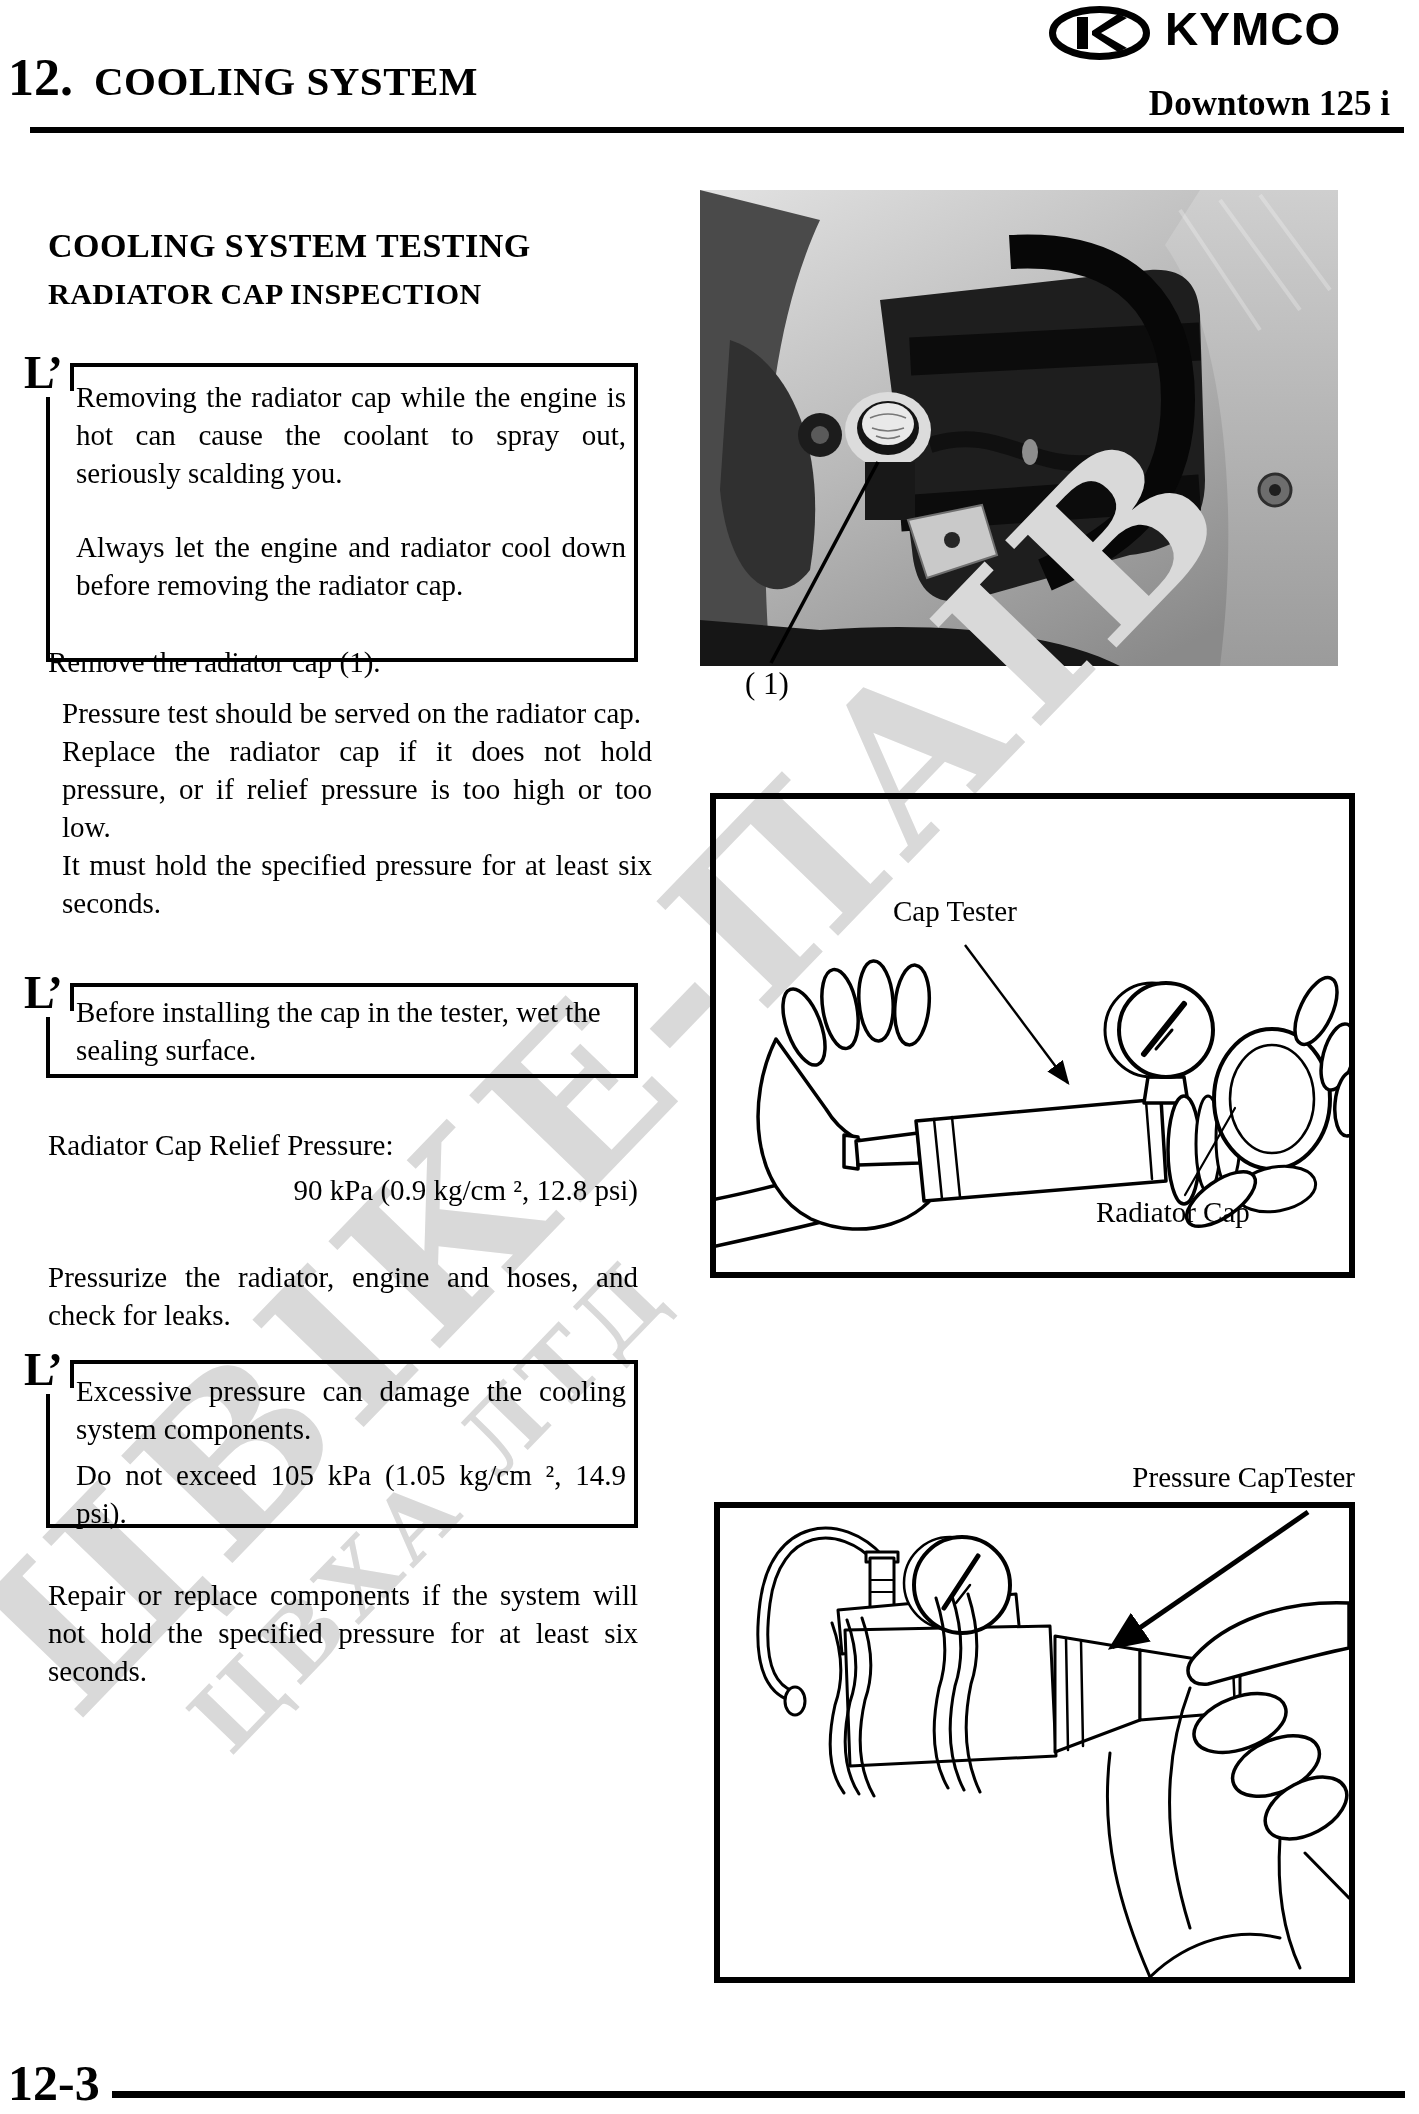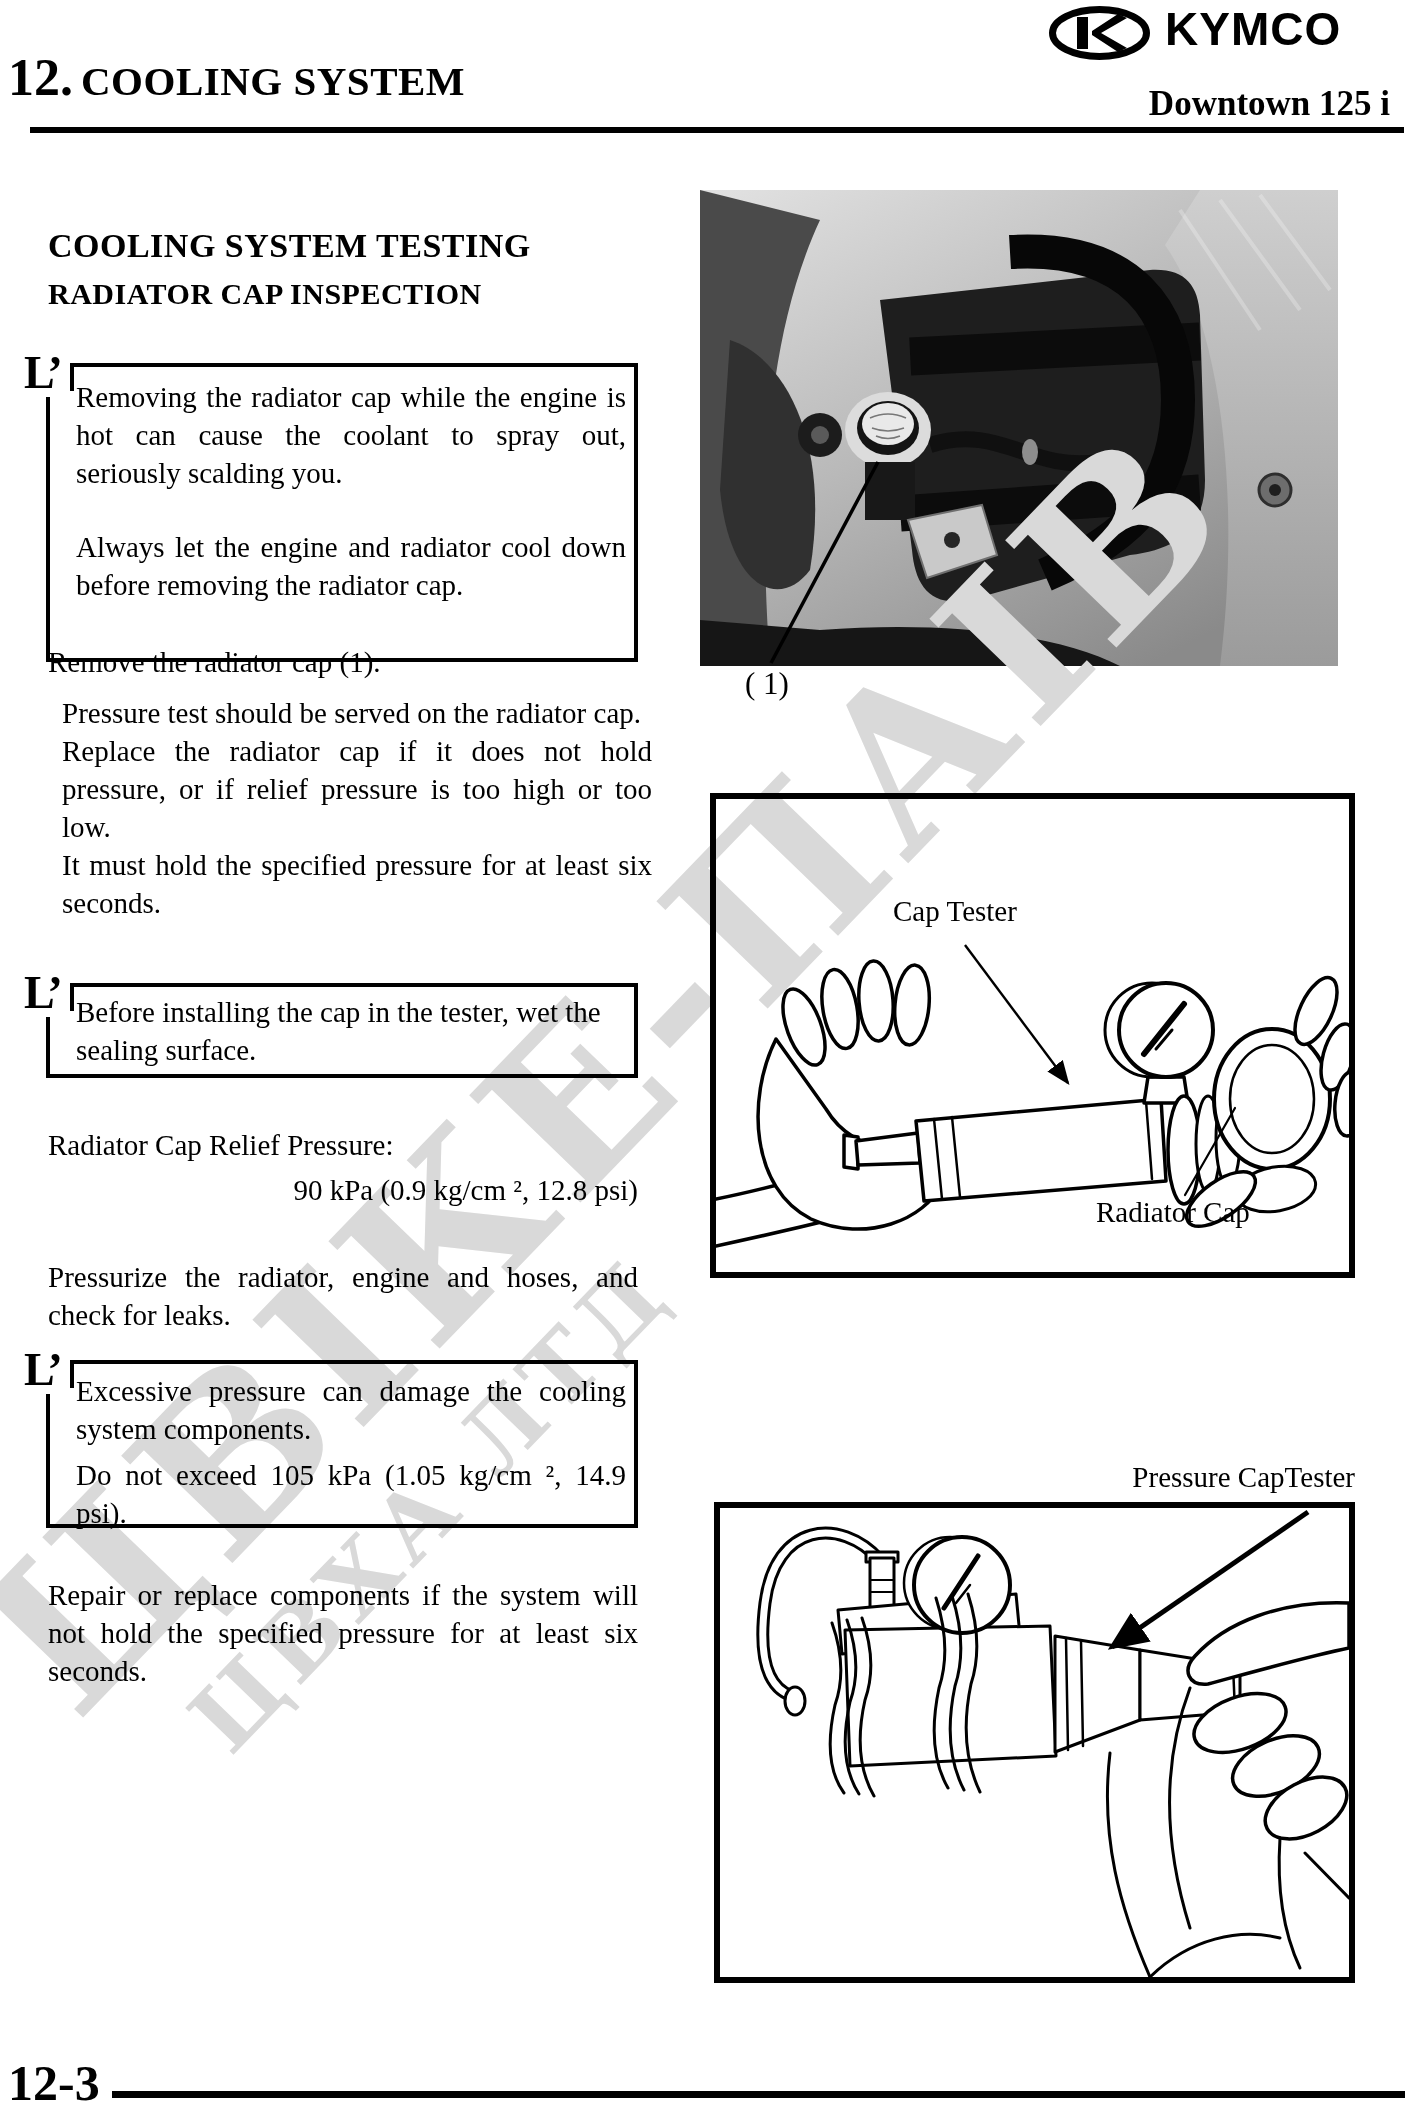--- a/index.html
+++ b/index.html
@@ -1,19 +1,19 @@
 <!DOCTYPE html>
 <html><head>
 <meta charset="utf-8">
 <style>
   html,body{margin:0;padding:0;background:#888;}
   .page{position:relative;width:1419px;height:2114px;background:#fff;overflow:hidden;
         font-family:"Liberation Serif","DejaVu Serif",serif;color:#000;}
   
-  .chapter{position:absolute;left:8px;top:52px;display:flex;align-items:baseline;gap:8px;z-index:3;}
+  .chapter{position:absolute;left:8px;top:52px;display:flex;align-items:baseline;gap:21px;z-index:3;}
   .chapter-num{font-size:52px;font-weight:bold;line-height:1;}
   .chapter-title{font-size:41px;font-weight:bold;line-height:1;letter-spacing:0.5px;}
   .logo{position:absolute;left:1048px;top:6px;display:flex;align-items:flex-start;z-index:3;}
   .logo-text{font-family:"Liberation Sans","DejaVu Sans",sans-serif;font-size:46px;font-weight:bold;
              letter-spacing:1px;margin-left:14px;line-height:1;}
   .model{position:absolute;left:1048px;top:84px;width:342px;text-align:right;font-size:35px;
          font-weight:bold;z-index:3;}
   .header-rule{position:absolute;left:30px;top:127px;width:1374px;height:6px;background:#000;z-index:3;}
   
   .h1{position:absolute;left:48px;top:227px;font-size:34px;font-weight:bold;letter-spacing:0.5px;z-index:3;}

